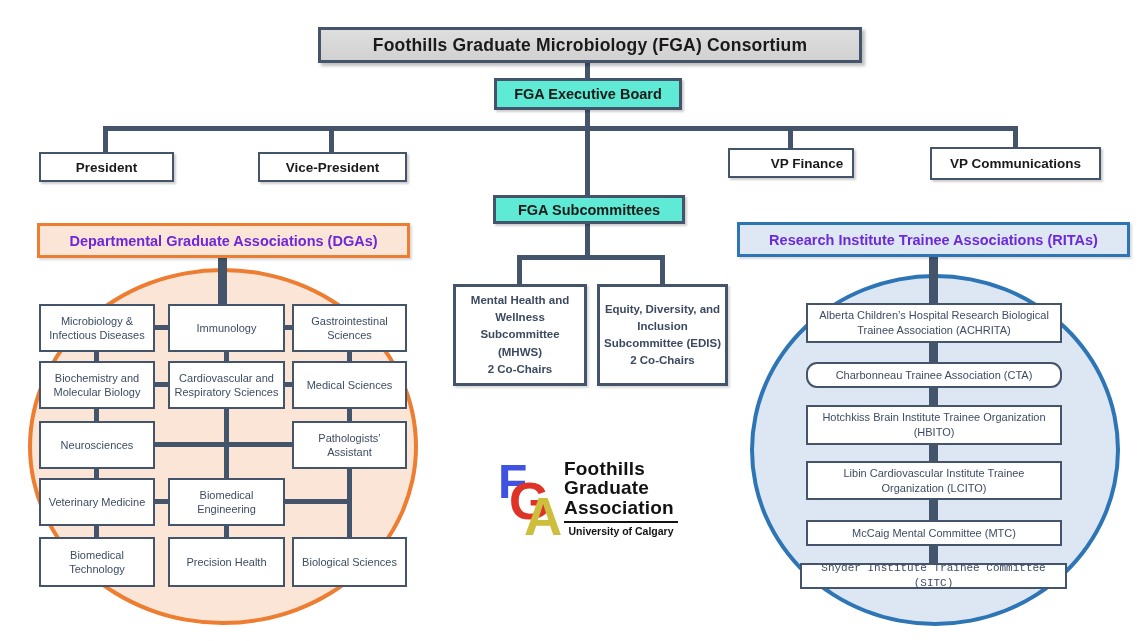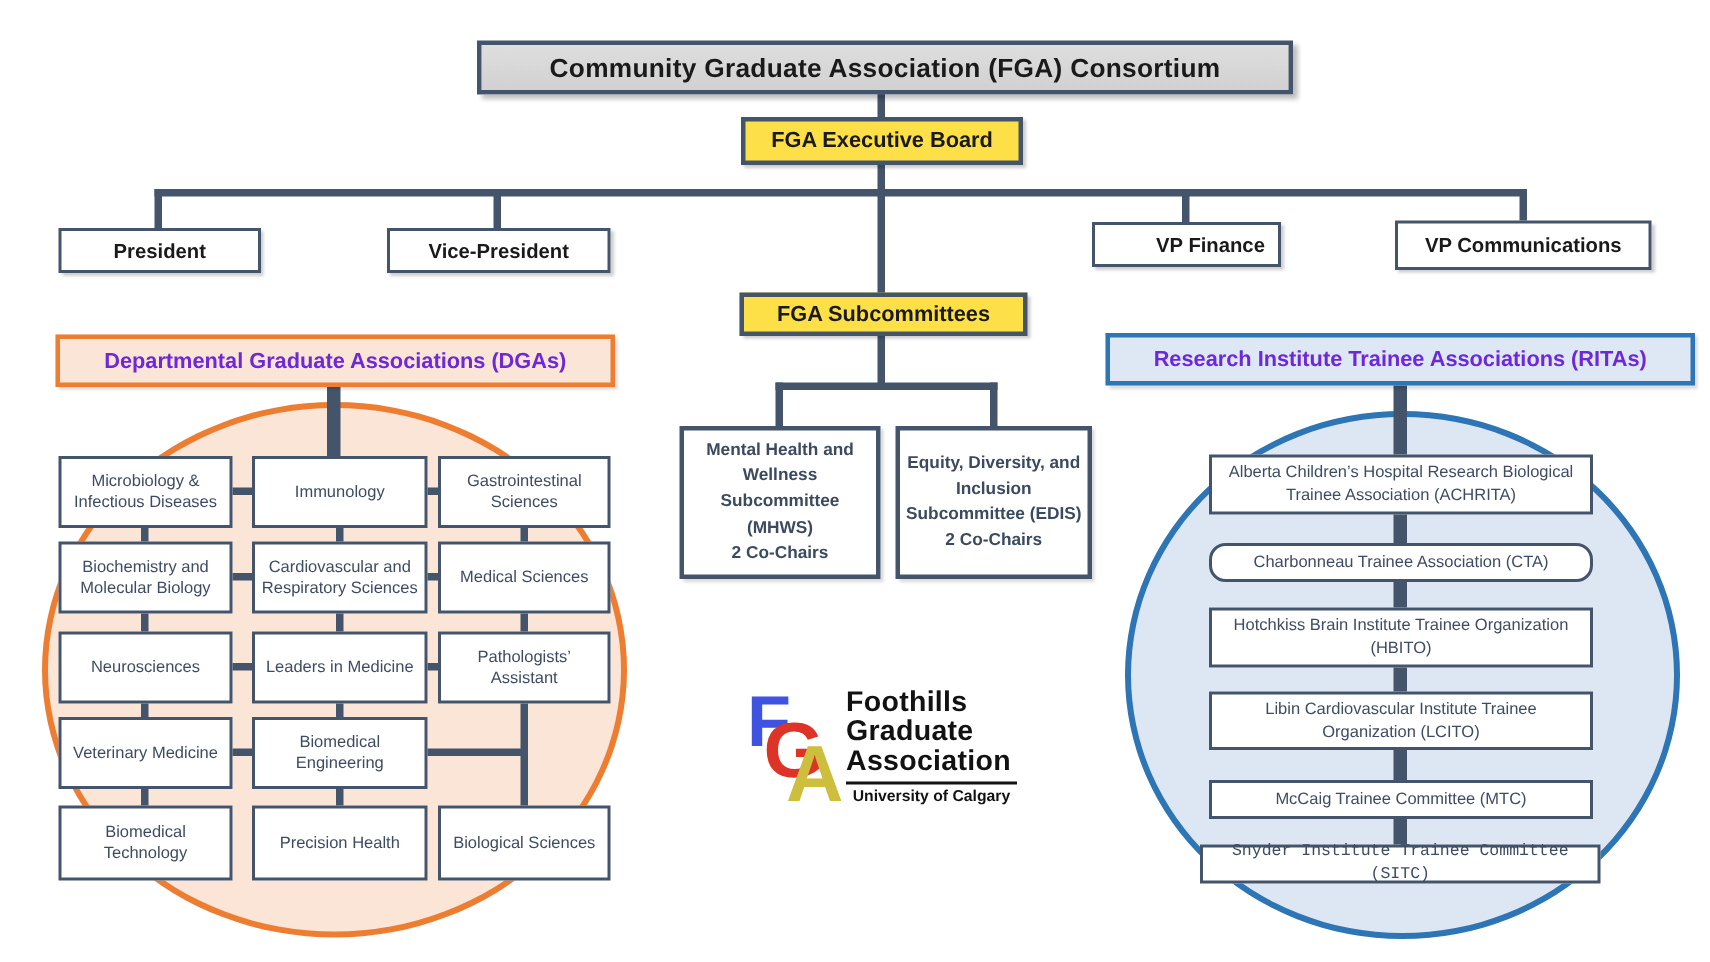--- a/index.html
+++ b/index.html
@@ -15,21 +15,21 @@
     position:absolute;display:flex;align-items:center;justify-content:center;
     text-align:center;background:#fff;border:2.5px solid #44546A;box-sizing:border-box;
     z-index:3;color:#1a1a1a;
   }
   .title-box{
     border-width:3.5px;background:linear-gradient(#dedede,#d1d1d1);
     font-weight:bold;font-size:17.5px;letter-spacing:.2px;
     box-shadow:3px 3px 3px rgba(0,0,0,.25);
   }
   .hub{
-    background:#fde047;border-width:3px;font-weight:bold;font-size:14.5px;
+    background:#5eead4;border-width:3px;font-weight:bold;font-size:14.5px;
     box-shadow:2px 2px 2px rgba(0,0,0,.2);
   }
   .officer{
     font-weight:bold;font-size:13.5px;box-shadow:2px 2px 2px rgba(0,0,0,.2);
   }
   .subbox{
     font-weight:bold;font-size:11.5px;color:#3C4A60;border-width:3px;
     flex-direction:column;line-height:1.5;padding:4px;
     box-shadow:2px 2px 2px rgba(0,0,0,.15);
   }
@@ -76,21 +76,21 @@
 
   <div class="line" style="left:94px;top:328px;width:5px;height:232px;"></div>
   <div class="line" style="left:224px;top:328px;width:5px;height:232px;"></div>
   <div class="line" style="left:347px;top:328px;width:5px;height:232px;"></div>
   <div class="line" style="left:97px;top:325px;width:252px;height:5px;"></div>
   <div class="line" style="left:97px;top:382px;width:252px;height:5px;"></div>
   <div class="line" style="left:97px;top:442px;width:252px;height:5px;"></div>
   <div class="line" style="left:97px;top:499px;width:252px;height:5px;"></div>
 
   <div class="box title-box" style="left:318px;top:27px;width:544px;height:36px;">
-    <span>Community Graduate Association (FGA) Consortium</span>
+    <span>Foothills Graduate Microbiology (FGA) Consortium</span>
   </div>
   <div class="box hub" style="left:494px;top:78px;width:188px;height:32px;">
     <span>FGA Executive Board</span>
   </div>
 
   <div class="box officer" style="left:39px;top:152px;width:135px;height:30px;">
     <span>President</span>
   </div>
   <div class="box officer" style="left:258px;top:152px;width:149px;height:30px;">
     <span>Vice-President</span>
@@ -136,23 +136,20 @@
     </div>
   <div class="box cell" style="left:168px;top:361px;width:117px;height:48px;">
       <span>Cardiovascular and Respiratory Sciences</span>
     </div>
   <div class="box cell" style="left:292px;top:361px;width:115px;height:48px;">
       <span>Medical Sciences</span>
     </div>
   <div class="box cell" style="left:39px;top:421px;width:116px;height:48px;">
       <span>Neurosciences</span>
     </div>
-  <div class="box cell" style="left:168px;top:421px;width:117px;height:48px;">
-      <span>Leaders in Medicine</span>
-    </div>
   <div class="box cell" style="left:292px;top:421px;width:115px;height:48px;">
       <span>Pathologists’ Assistant</span>
     </div>
   <div class="box cell" style="left:39px;top:478px;width:116px;height:48px;">
       <span>Veterinary Medicine</span>
     </div>
   <div class="box cell" style="left:168px;top:478px;width:117px;height:48px;">
       <span>Biomedical Engineering</span>
     </div>
   <div class="box cell" style="left:168px;top:537px;width:117px;height:50px;">
@@ -171,21 +168,21 @@
   <div class="box rcell" style="left:806px;top:362px;width:256px;height:26px;border-radius:11px;">
       <span>Charbonneau Trainee Association (CTA)</span>
     </div>
   <div class="box rcell" style="left:806px;top:405px;width:256px;height:40px;">
       <span>Hotchkiss Brain Institute Trainee Organization (HBITO)</span>
     </div>
   <div class="box rcell" style="left:806px;top:461px;width:256px;height:39px;">
       <span>Libin Cardiovascular Institute Trainee Organization (LCITO)</span>
     </div>
   <div class="box rcell" style="left:806px;top:520px;width:256px;height:26px;">
-      <span>McCaig Trainee Committee (MTC)</span>
+      <span>McCaig Mental Committee (MTC)</span>
     </div>
   <div class="box rcell" style="left:800px;top:563px;width:267px;height:26px;font-family:Liberation Mono, monospace;">
       <span>Snyder Institute Trainee Committee (SITC)</span>
     </div>
 
   <div class="logo-letter logo-f">F</div>
   <div class="logo-letter logo-g">G</div>
   <div class="logo-letter logo-a">A</div>
   <div class="logo-text">
     <div class="logo-name">Foothills</div>

